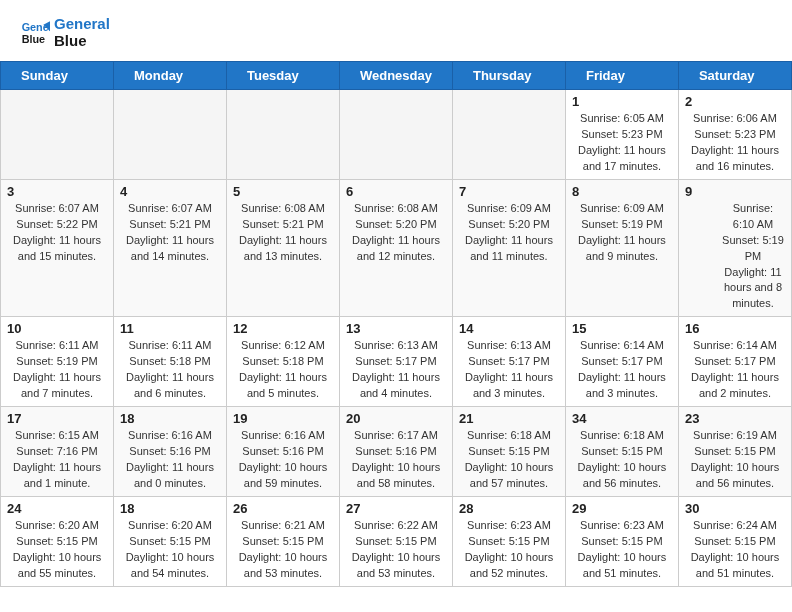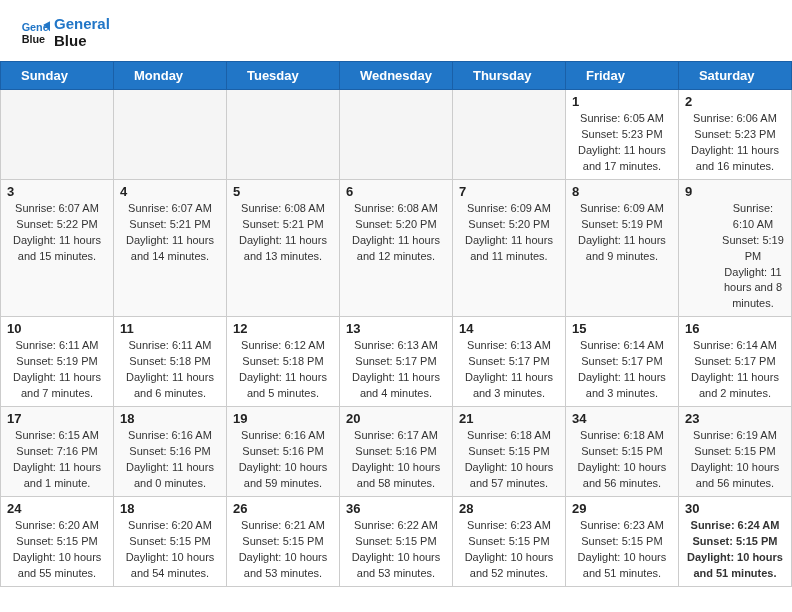--- a/index.html
+++ b/index.html
@@ -217,38 +217,38 @@
 Sunset: 5:15 PM
 Daylight: 10 hours and 54 minutes.</div>
         </td>
         <td>
           <div class="day-num">26</div>
           <div class="day-info" style="white-space: pre-line;">Sunrise: 6:21 AM
 Sunset: 5:15 PM
 Daylight: 10 hours and 53 minutes.</div>
         </td>
         <td>
-          <div class="day-num">36</div>
+          <div class="day-num">27</div>
           <div class="day-info" style="white-space: pre-line;">Sunrise: 6:22 AM
 Sunset: 5:15 PM
 Daylight: 10 hours and 53 minutes.</div>
         </td>
         <td>
           <div class="day-num">28</div>
           <div class="day-info" style="white-space: pre-line;">Sunrise: 6:23 AM
 Sunset: 5:15 PM
 Daylight: 10 hours and 52 minutes.</div>
         </td>
         <td>
           <div class="day-num">29</div>
           <div class="day-info" style="white-space: pre-line;">Sunrise: 6:23 AM
 Sunset: 5:15 PM
 Daylight: 10 hours and 51 minutes.</div>
         </td>
         <td>
           <div class="day-num">30</div>
-          <div class="day-info" style="white-space: pre-line; font-weight: bold;">Sunrise: 6:24 AM
+          <div class="day-info" style="white-space: pre-line;">Sunrise: 6:24 AM
 Sunset: 5:15 PM
 Daylight: 10 hours and 51 minutes.</div>
         </td>
       </tr>
     </tbody>
 </table>
 
 </body></html>

